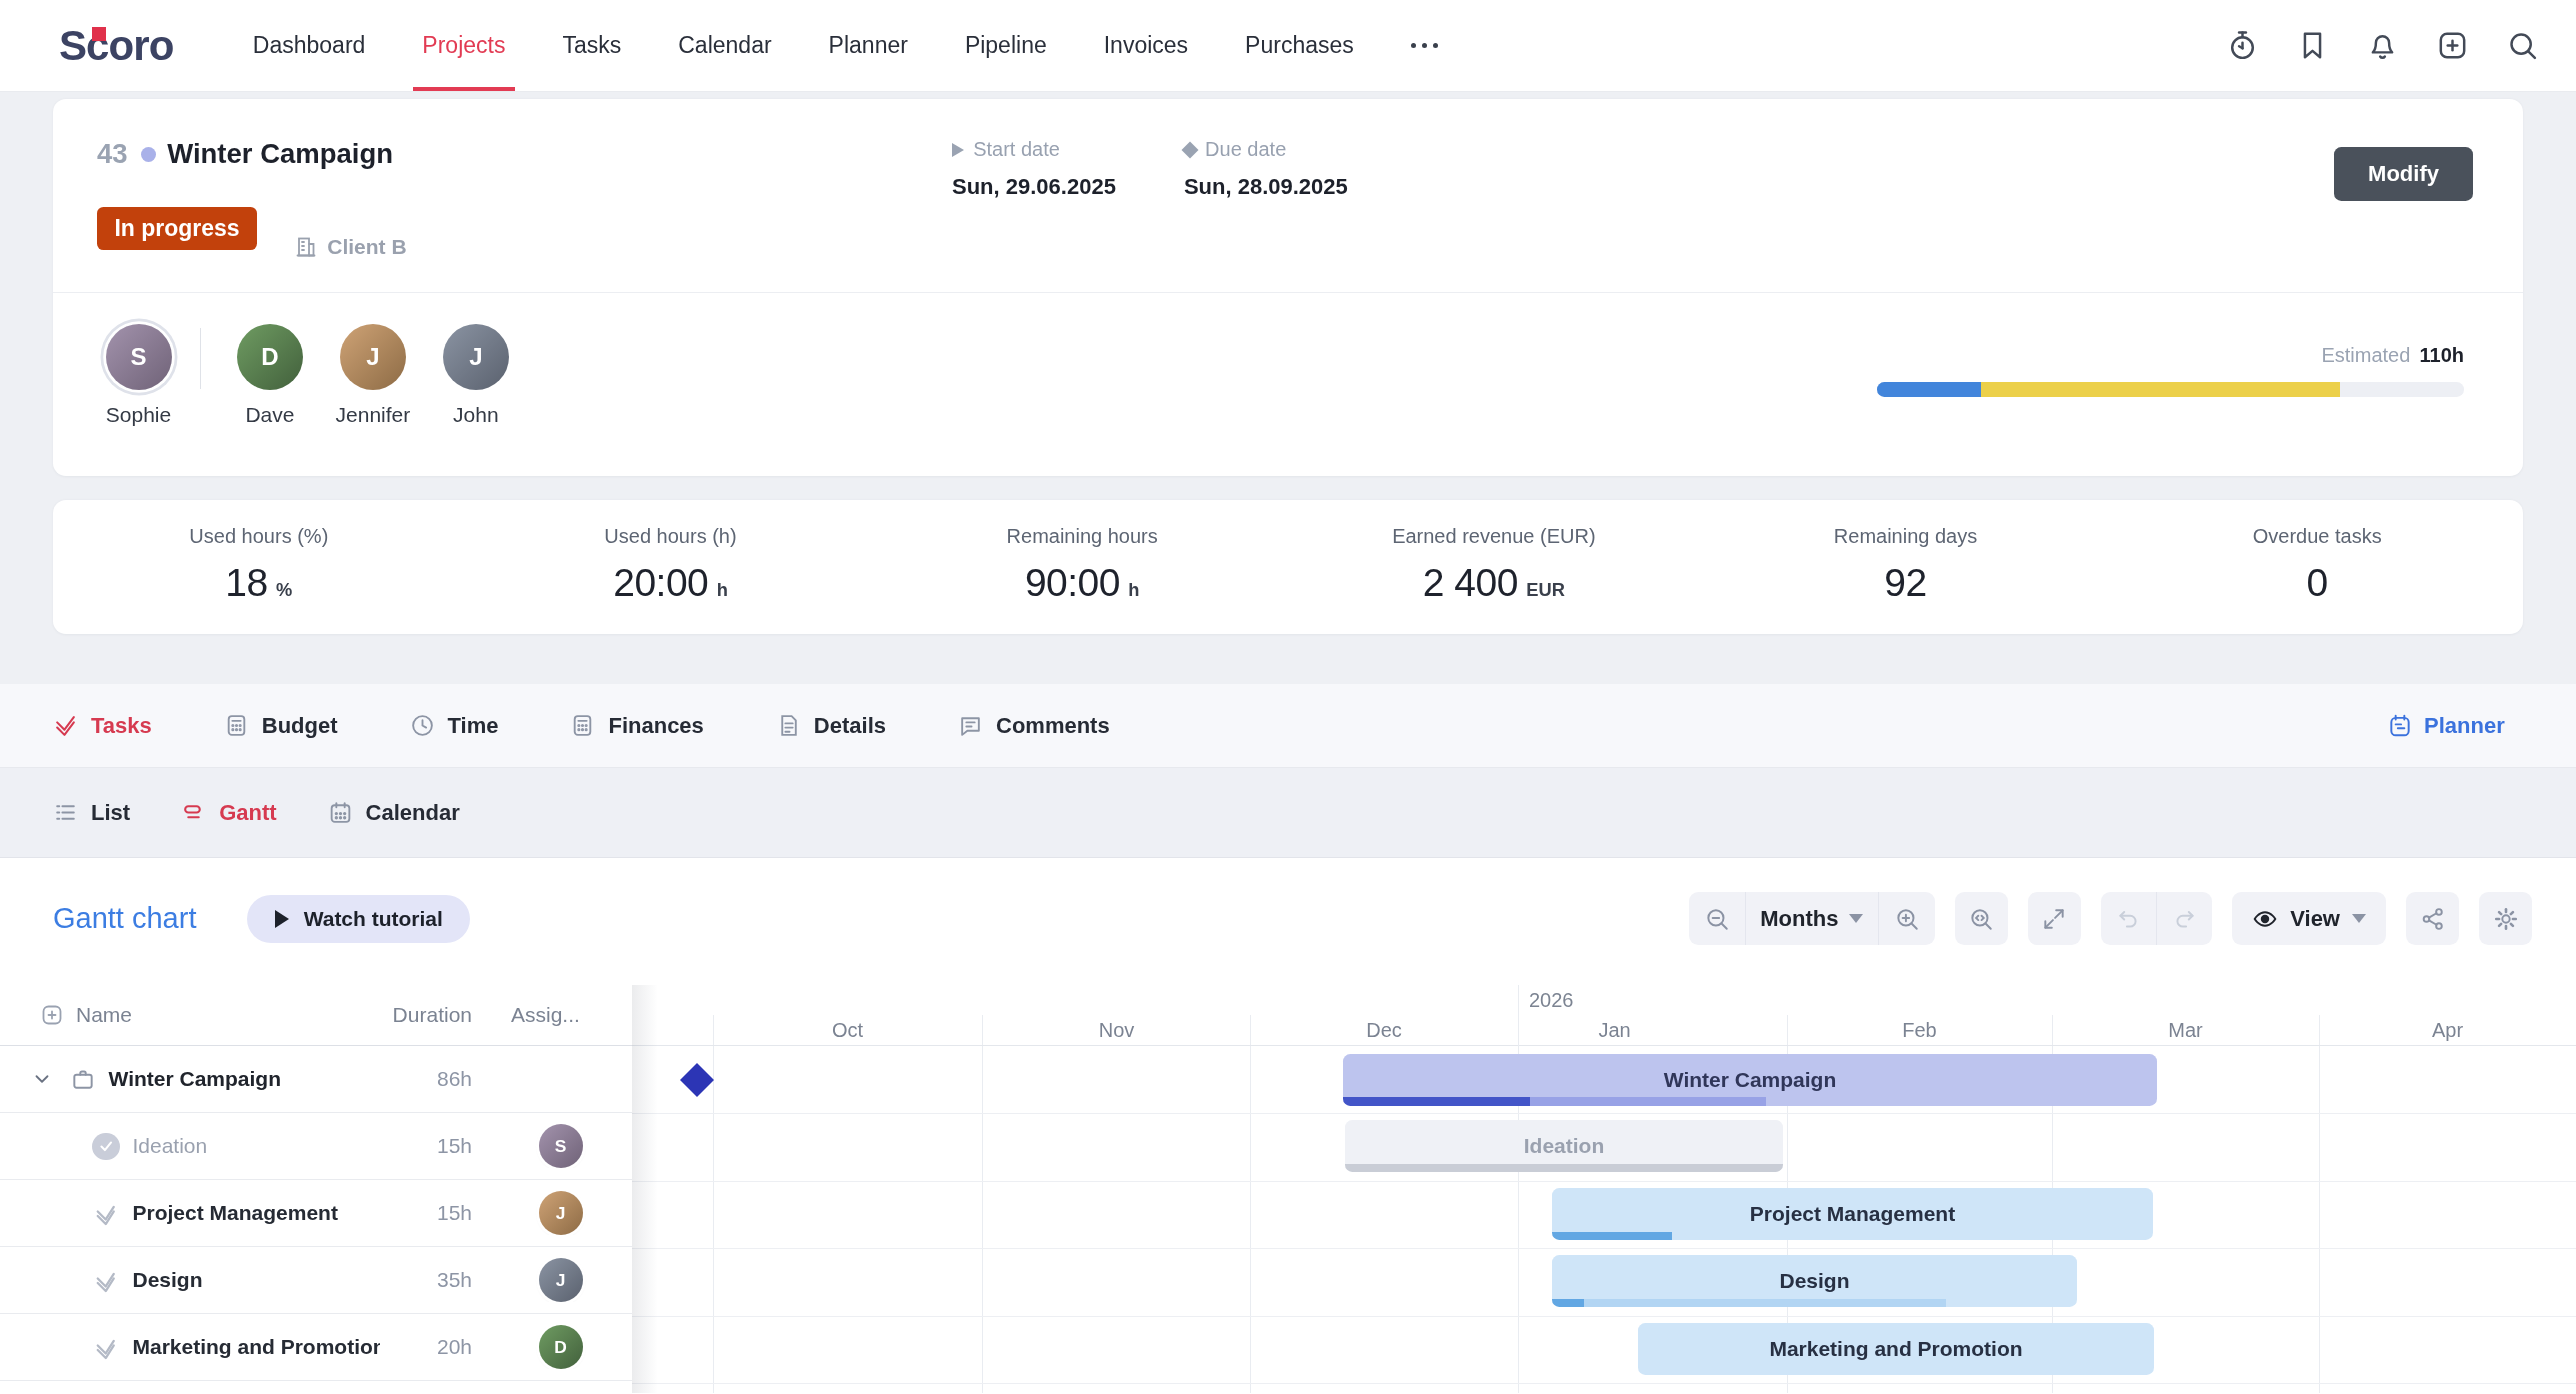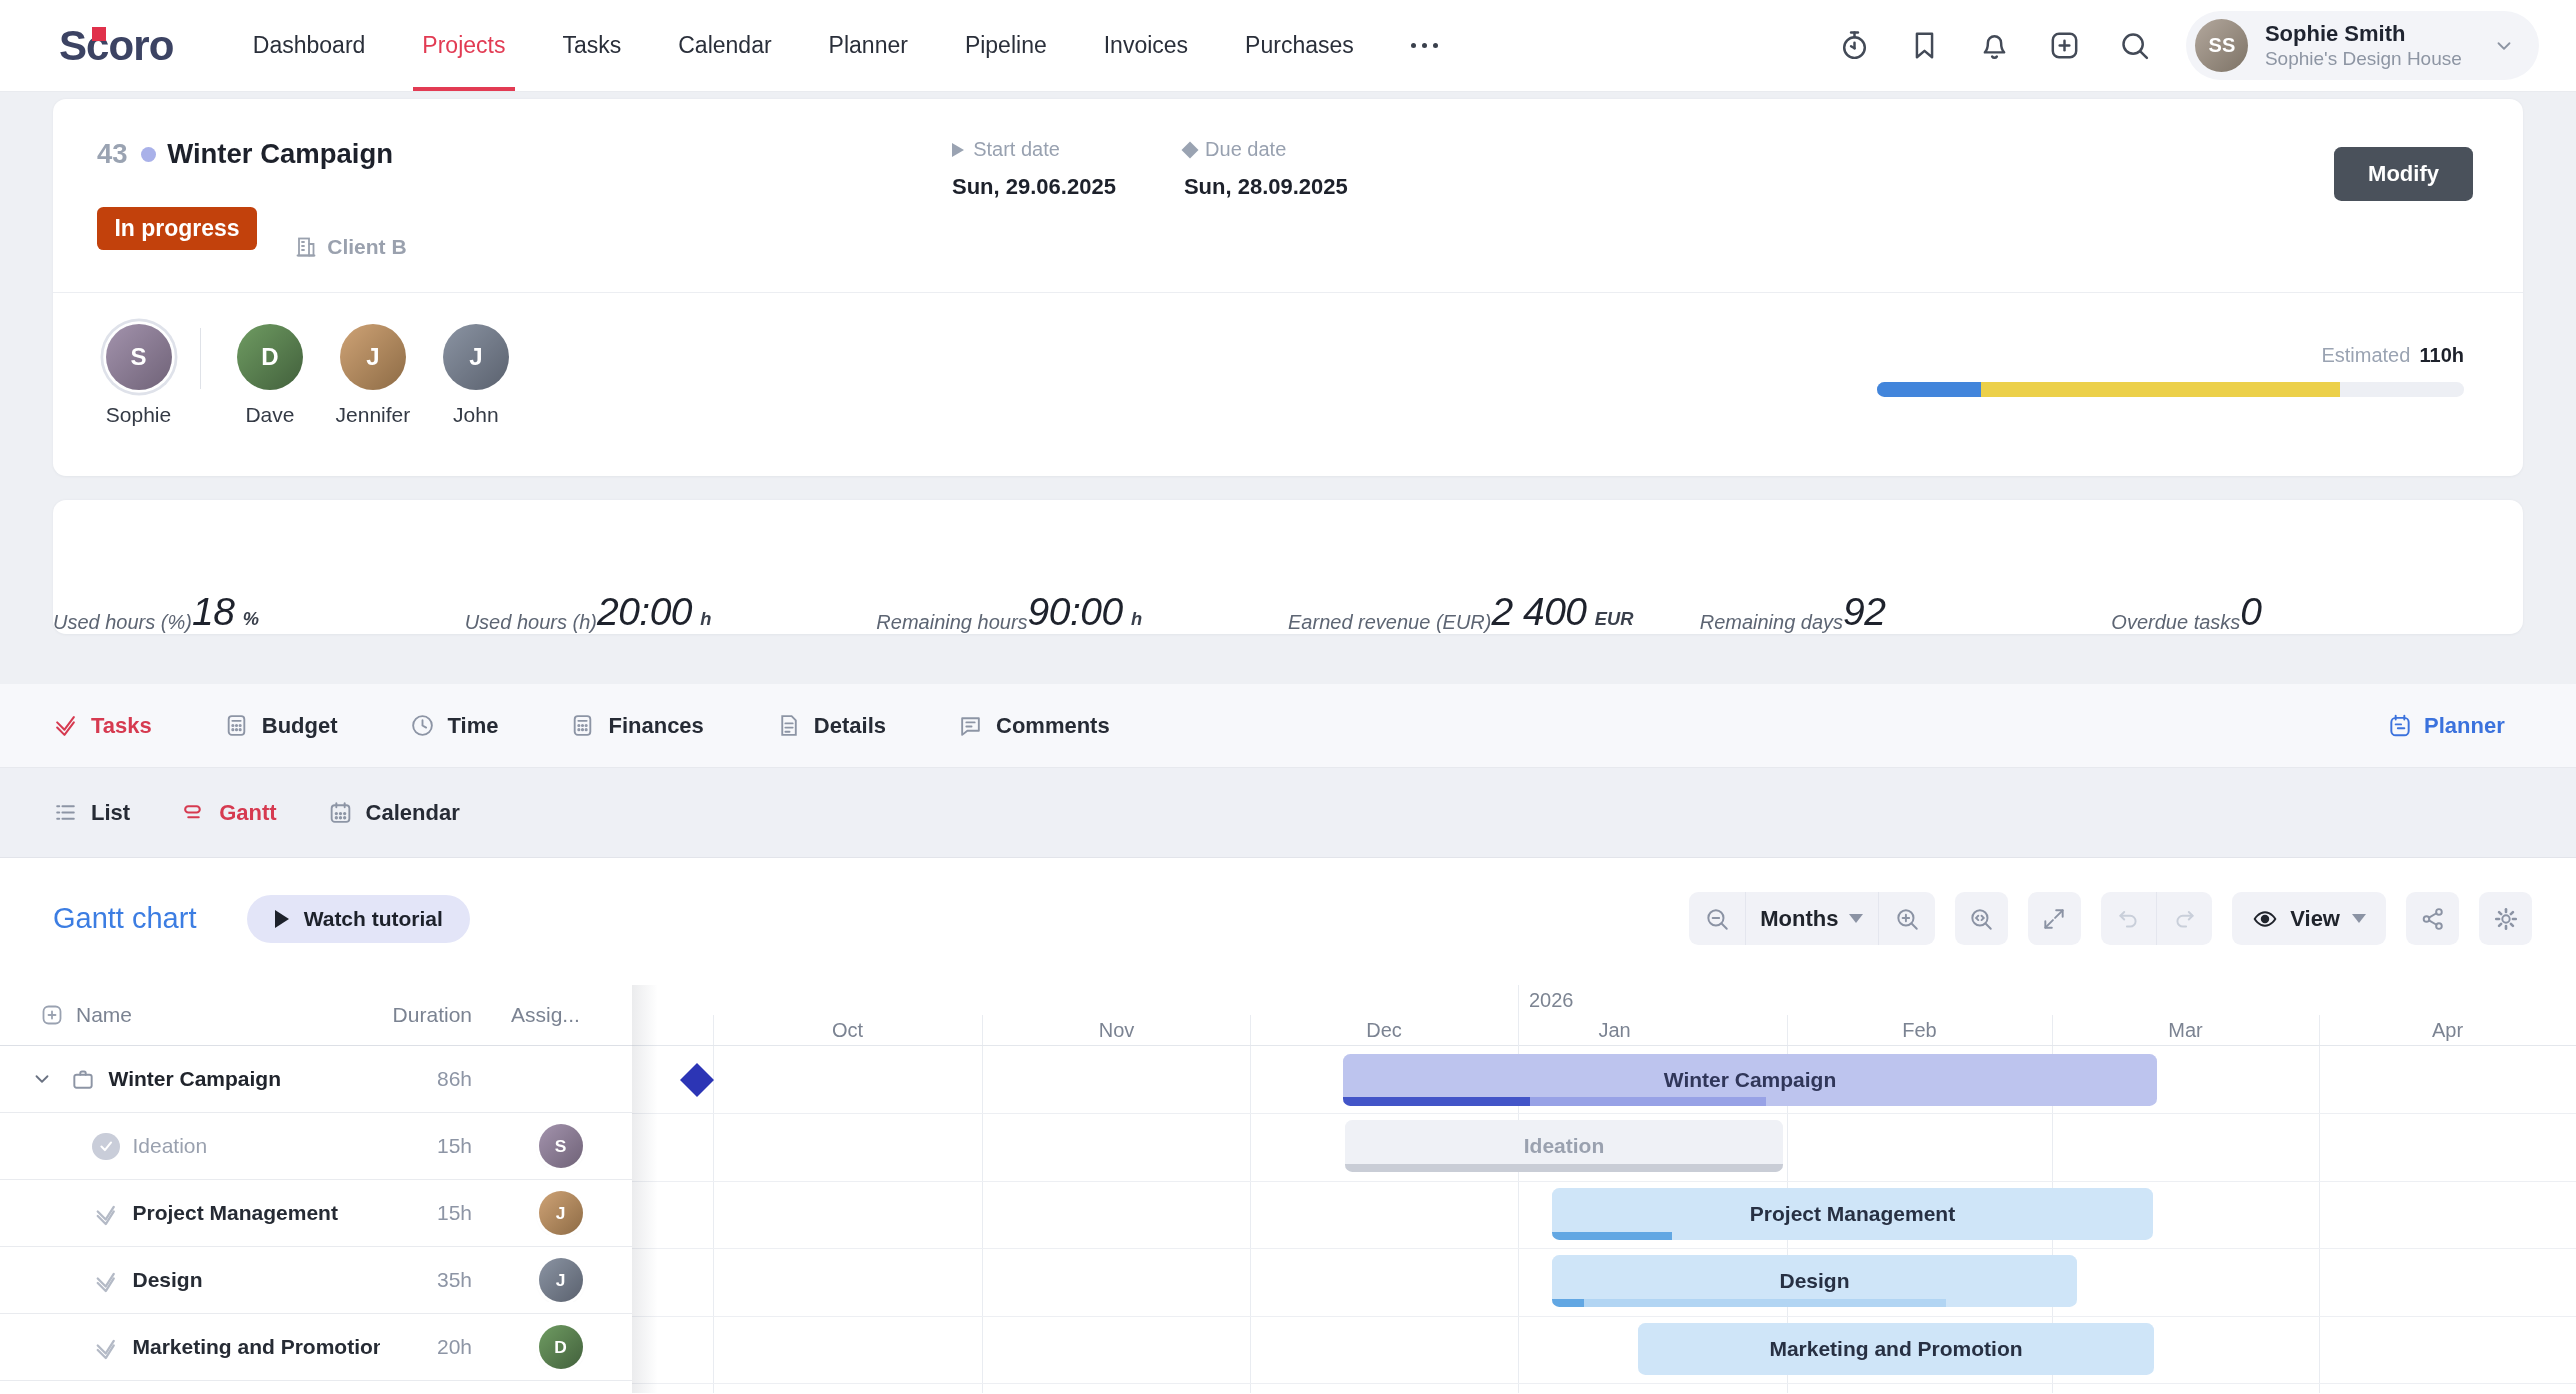--- a/index.html
+++ b/index.html
@@ -79,21 +79,21 @@
   .estimate { margin-left: auto; width: 587px; padding-top: 20px; }
   .estimate .lblrow { display: flex; justify-content: flex-end; align-items: baseline; gap: 9.2px; }
   .estimate .lblrow .e1 { font-size: 20px; color: #9aa3b2; }
   .estimate .lblrow .e2 { font-size: 20px; font-weight: 700; color: #1d212b; }
   .pbar { margin-top: 14.7px; height: 14.7px; border-radius: 7.3px; background: #edeff4; overflow: hidden; display: flex; }
   .pbar .seg-used { height: 100%; background: #4285db; }
   .pbar .seg-sched { height: 100%; background: #ecd04a; }
 
   
   .card.stats { margin-top: 24px; height: 134px; display: flex; padding-top: 25px; }
-  .stat { flex: 1; display: flex; flex-direction: row; align-items: flex-end; font-style: italic; }
+  .stat { flex: 1; display: flex; flex-direction: column; align-items: center; }
   .stat .s-lbl { font-size: 20px; color: #5d6573; }
   .stat .s-valrow { margin-top: 13px; display: flex; align-items: baseline; gap: 8.3px; }
   .stat .s-val { font-size: 39px; font-weight: 500; color: #1e222c; letter-spacing: -0.5px; }
   .stat .s-unit { font-size: 18.3px; font-weight: 600; color: #3a404c; }
 
   
   .tabs-band { margin-top: 50px; height: 84px; background: #f7f8fb; border-bottom: 0.9px solid #e7e9ee; display: flex; align-items: center; padding: 0 53px; }
   .tab { display: flex; align-items: center; gap: 13px; margin-right: 72px; font-size: 22px; font-weight: 600; color: #262b35; cursor: pointer; }
   .tab .ticon { color: #8d95a5; }
   .tab.active { color: #d63a50; }
@@ -223,32 +223,20 @@
           <line x1="12" y1="8.5" x2="12" y2="15.5"></line>
           <line x1="8.5" y1="12" x2="15.5" y2="12"></line>
       </svg>
     </span>
     <span class="nav-icon">
       <svg width="33" height="33" viewBox="0 0 24 24" fill="none" stroke="currentColor" stroke-width="1.8" stroke-linecap="round">
         <circle cx="11" cy="11" r="7"></circle>
           <line x1="16.2" y1="16.2" x2="21" y2="21"></line>
       </svg>
     </span>
-    <div class="user-chip">
-      <div class="user-avatar">SS</div>
-      <div>
-        <div class="user-name">Sophie Smith</div>
-        <div class="user-org">Sophie's Design House</div>
-      </div>
-      <span class="chev">
-        <svg width="22" height="22" viewBox="0 0 24 24" fill="none" stroke="currentColor" stroke-width="2" stroke-linecap="round" stroke-linejoin="round">
-            <polyline points="6 9 12 15 18 9"></polyline>
-          </svg>
-      </span>
-    </div>
   </div>
 </div>
 
 <div class="card head">
   <div class="head-top">
     <div class="title-row">
       <span class="proj-num">43</span>
       <span class="proj-dot"></span>
       <span class="proj-title">Winter Campaign</span>
     </div>

